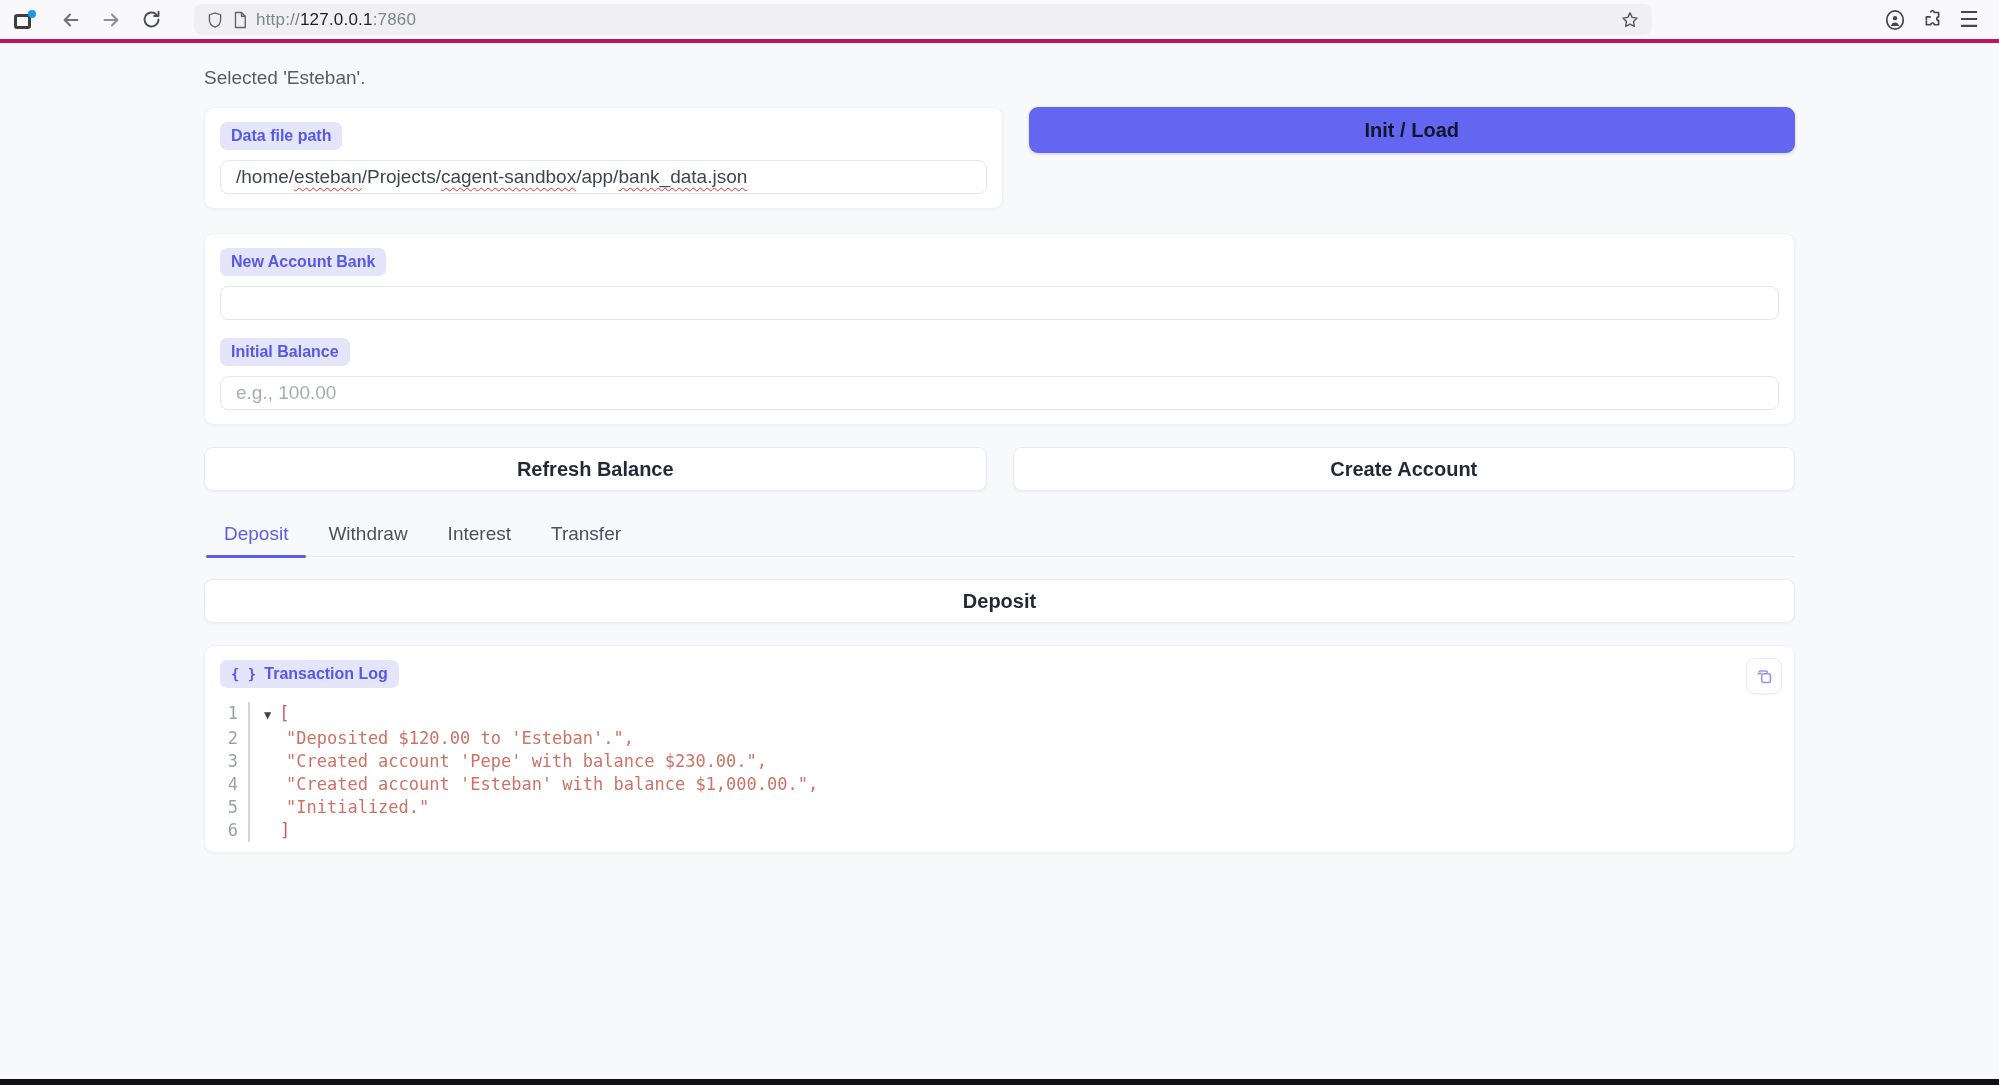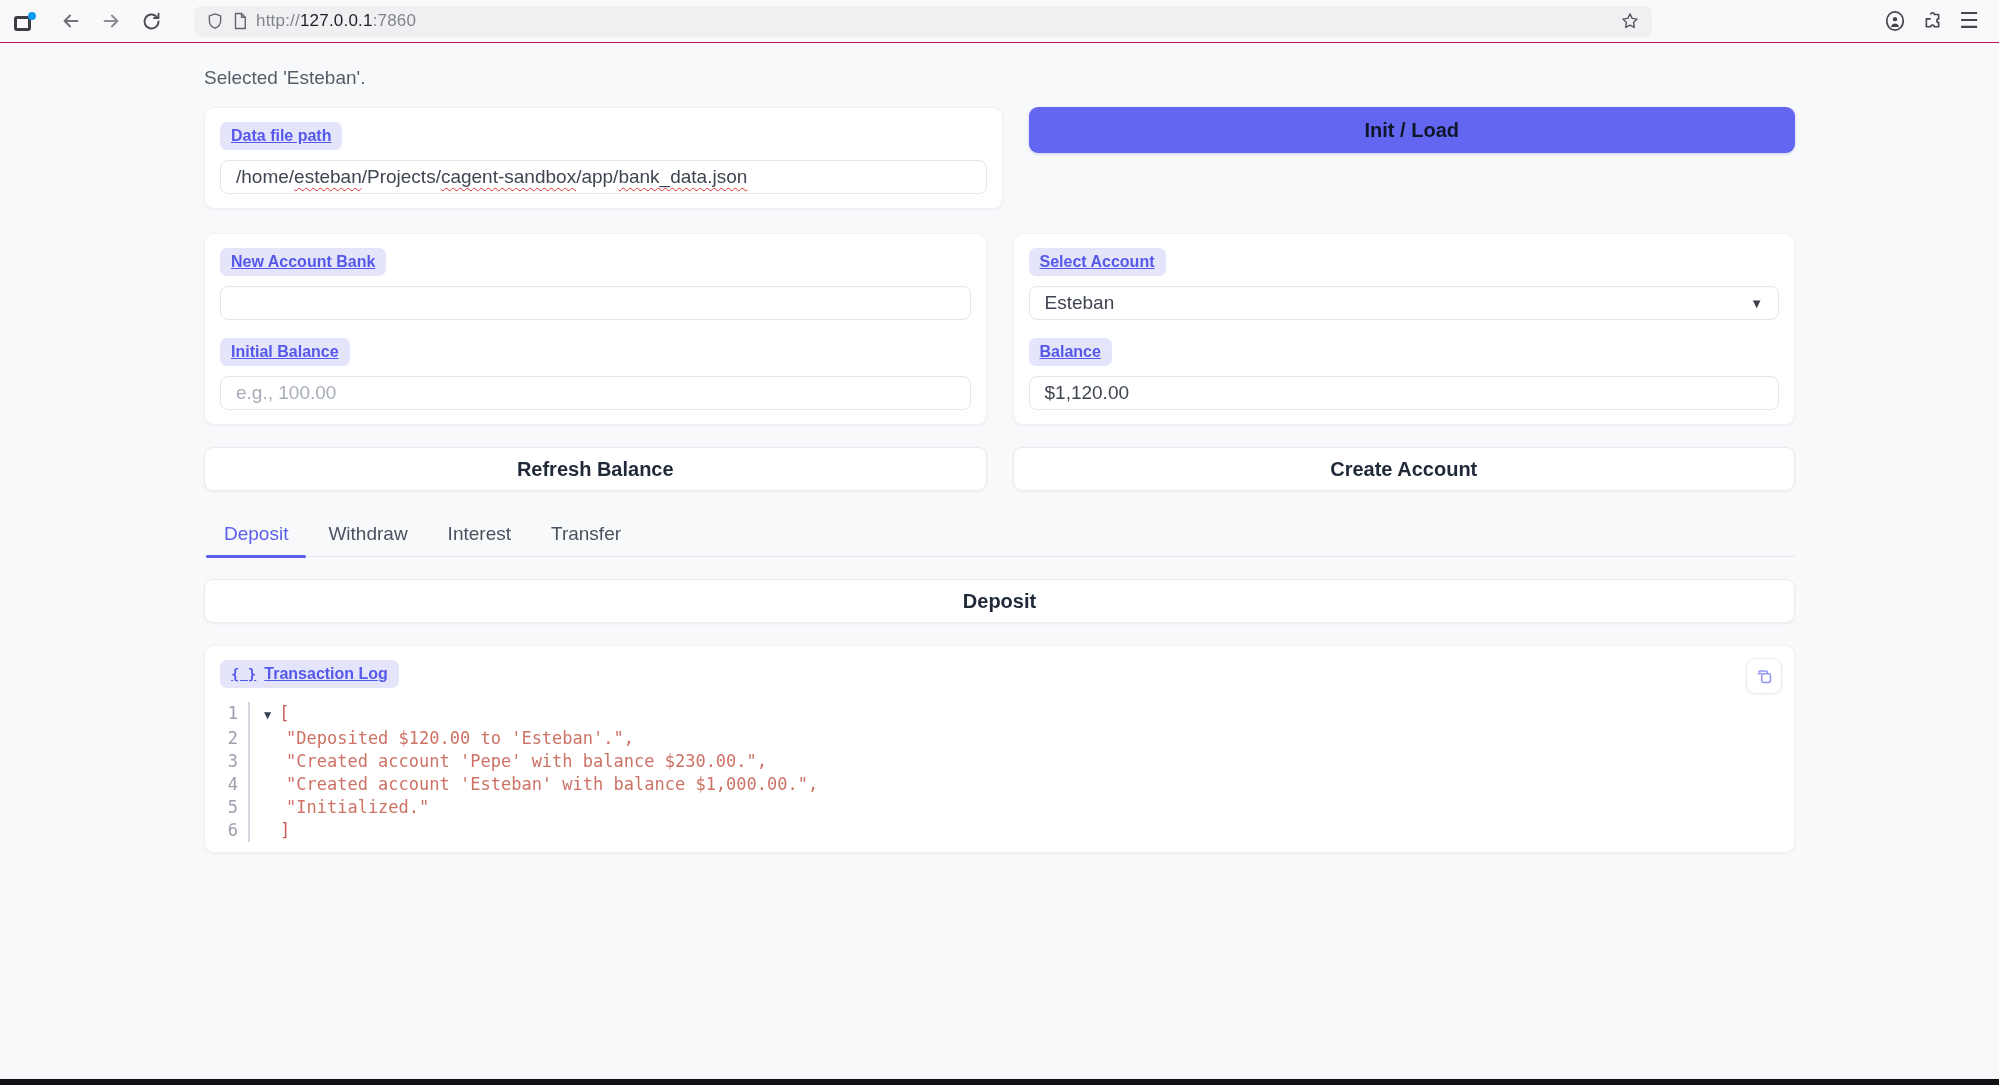--- a/index.html
+++ b/index.html
@@ -6,21 +6,21 @@
   html,body { width:1999px; height:1085px; }
   body {
     font-family:"Liberation Sans", sans-serif;
     background:#f8f9fb;
     position:relative;
     overflow:hidden;
   }
 
   
   .chrome {
-    height:43px; background:#f9f9fb; border-bottom:1px solid #be185d;
+    height:43px; background:#f9f9fb; border-bottom:4px solid #be185d;
     display:flex; align-items:center; padding:0 14px; gap:10px;
   }
   .tabicon { position:relative; width:22px; height:19px; margin-right:10px; cursor:pointer; }
   .tabicon .frame { position:absolute; left:0; bottom:0; width:17px; height:15px; border:3px solid #3e3e42; border-radius:3px; }
   .tabicon .dot { position:absolute; right:0; top:0; width:8px; height:8px; border-radius:50%; background:#0f9bf0; }
   .navbtn { width:30px; height:30px; display:flex; align-items:center; justify-content:center; border-radius:6px; cursor:pointer; }
   .urlbar {
     flex:0 0 auto; width:1458px; height:31px; margin-left:18px;
     background:#f0f0f2; border-radius:8px; display:flex; align-items:center;
     padding:0 12px; gap:8px; cursor:text;
@@ -38,21 +38,21 @@
 
   .row { display:flex; gap:26px; }
   .col { flex:1; min-width:0; }
 
   .card {
     background:#ffffff; border-radius:10px; padding:14px 15px;
     box-shadow:0 1px 3px rgba(30,35,60,0.05); border:1px solid #f1f2f5;
   }
   .pill {
     display:inline-block; background:#e4e5fb; color:#5558e9; font-weight:bold;
-    font-size:16px; padding:5px 11px; border-radius:7px; margin-bottom:10px;text-decoration:underline;
+    font-size:16px; padding:5px 11px; border-radius:7px; margin-bottom:10px;
   }
   .fieldbox {
     width:100%; height:34px; background:#fff; border:1px solid #e6e7ec; border-radius:8px;
     padding:0 15px; display:flex; align-items:center; font-size:19px; color:#3f4551;
     box-shadow:inset 0 1px 2px rgba(0,0,0,0.02); cursor:text;
   }
   .fieldbox .placeholder { color:#a7adb8; }
   .fgroup + .fgroup { margin-top:18px; }
   .sq {
     text-decoration:underline; text-decoration-style:wavy;
@@ -192,35 +192,20 @@
       <div class="fgroup">
         <span class="pill">New Account Bank</span>
         <div class="fieldbox">
           <span></span>
         </div>
       </div>
       <div class="fgroup">
         <span class="pill">Initial Balance</span>
         <div class="fieldbox">
           <span class="placeholder">e.g., 100.00</span>
-        </div>
-      </div>
-    </div>
-    <div class="col card">
-      <div class="fgroup">
-        <span class="pill">Select Account</span>
-        <div class="fieldbox">
-          <span>Esteban</span>
-          <span class="caret">▼</span>
-        </div>
-      </div>
-      <div class="fgroup">
-        <span class="pill">Balance</span>
-        <div class="fieldbox">
-          <span>$1,120.00</span>
         </div>
       </div>
     </div>
   </div>
 
   <div class="row row3">
     <div class="col">
       <button class="btn-secondary">Refresh Balance</button>
     </div>
     <div class="col">

